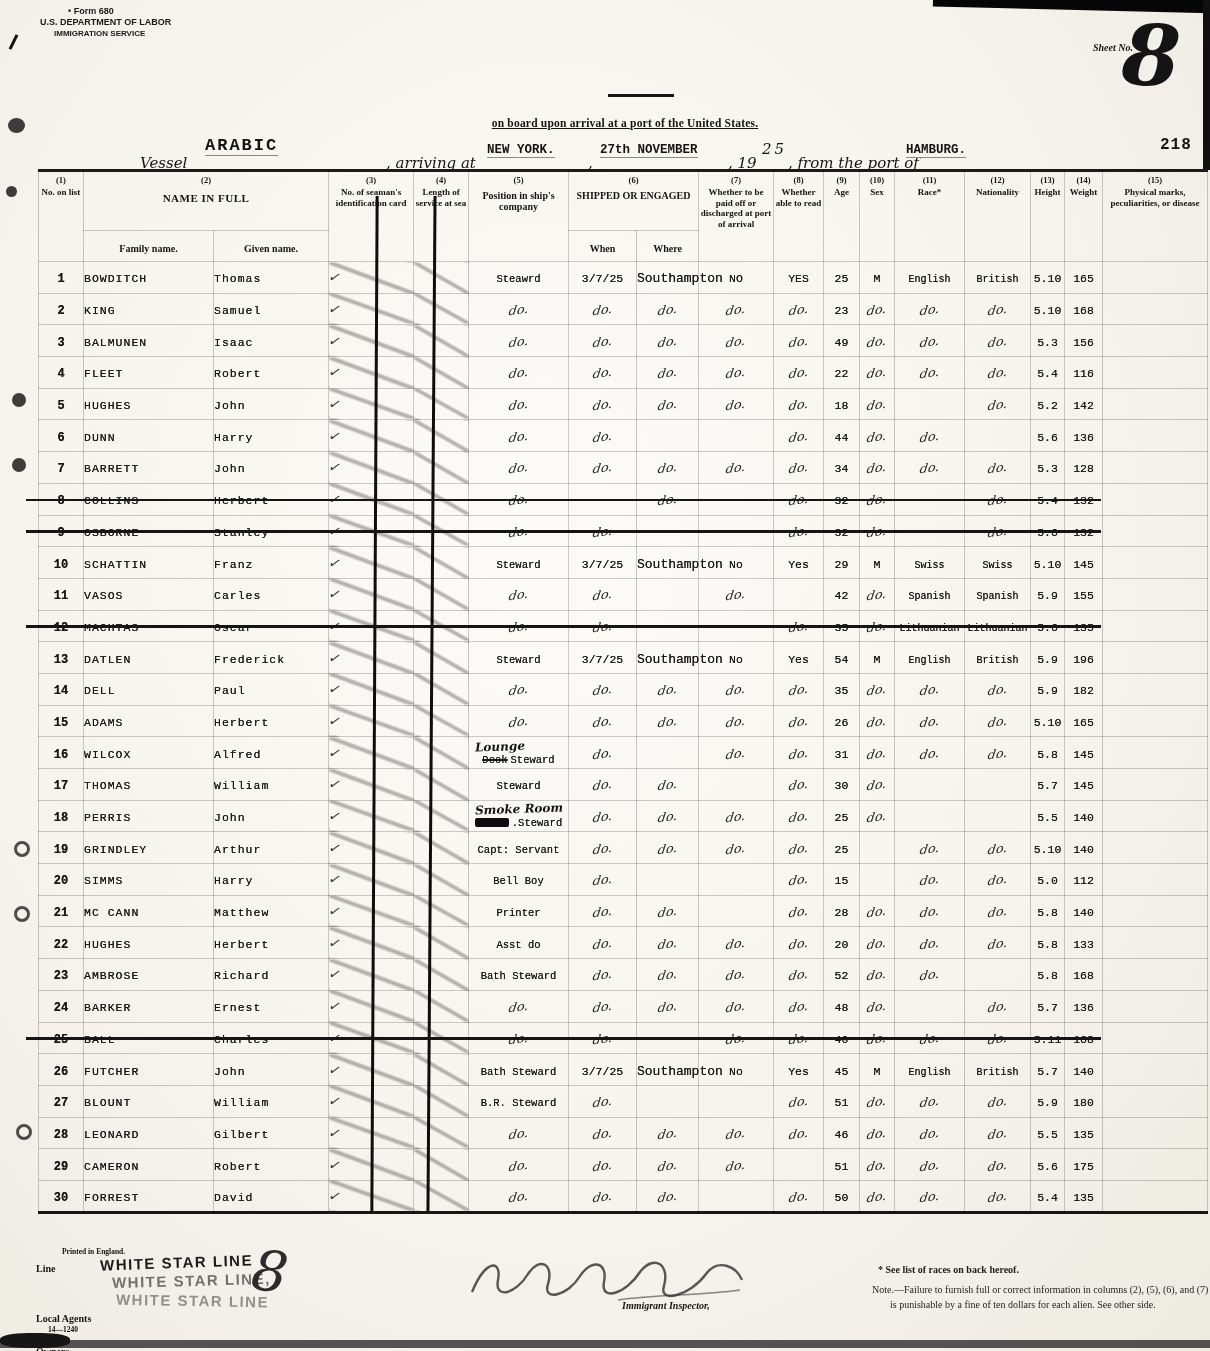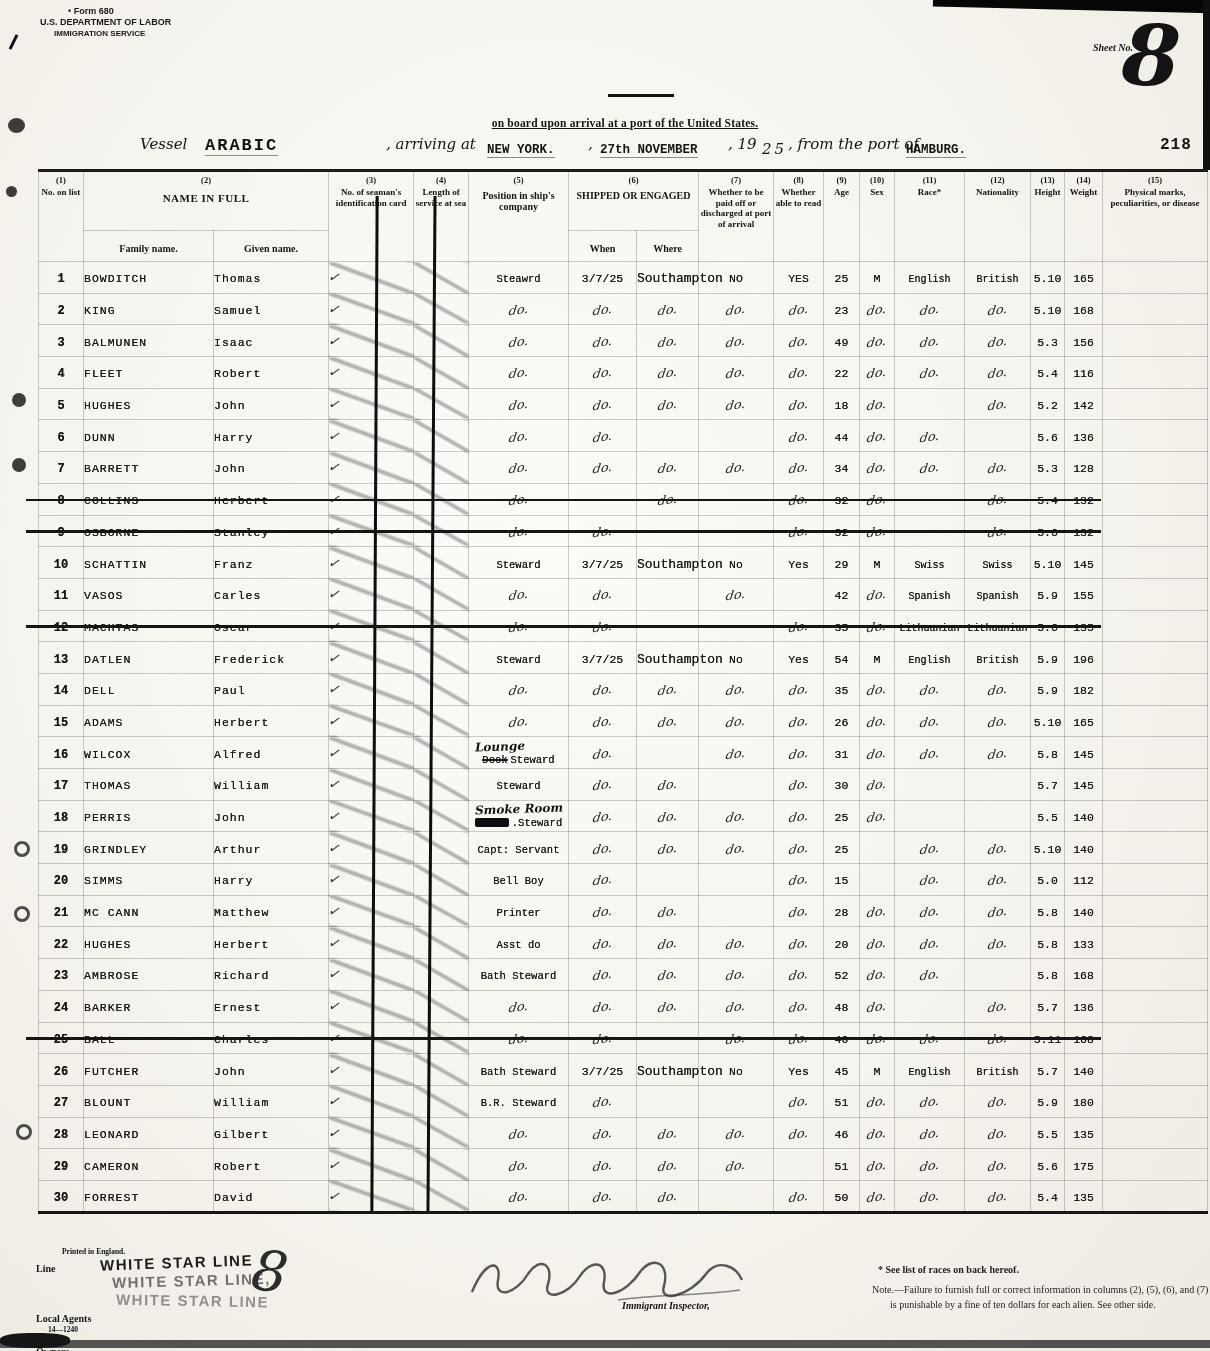--- a/index.html
+++ b/index.html
@@ -19,21 +19,21 @@
   .form-id{left:40px;top:6px;font-family:"Liberation Sans",sans-serif;font-size:9px;font-weight:bold;line-height:11px;color:#1a1a1a;}
   .form-id .l1{margin-left:28px;}
   .form-id .l3{margin-left:14px;font-size:8px;}
   .doc-title{left:168px;top:46px;width:880px;text-align:center;font-size:21.5px;font-weight:bold;letter-spacing:.4px;}
   .title-rule{left:608px;top:94px;width:66px;height:3px;background:#151515;}
   .subtitle{left:120px;width:1010px;text-align:center;font-size:11.5px;font-weight:bold;letter-spacing:.2px;}
   .sheet-label{left:1093px;top:42px;font-size:10px;font-style:italic;font-weight:bold;}
   .sheet-no{left:1122px;top:14px;font-family:"DejaVu Serif",serif;font-size:84px;font-style:italic;font-weight:bold;transform:rotate(3deg);line-height:1;}
   .stamp-no{left:1160px;top:136px;font-family:"Liberation Mono",monospace;font-size:16px;font-weight:bold;letter-spacing:1px;}
   
-  .vline{top:135px;font-size:15px;}
+  .vline{top:154px;font-size:15px;}
   .vlabel{font-style:italic;font-family:"DejaVu Serif",serif;}
   .vtyped{font-family:"Liberation Mono",monospace;font-weight:bold;border-bottom:1px solid #8a8a82;}
   .vhand{font-family:"DejaVu Serif",serif;font-style:italic;letter-spacing:3px;}
   
   #manifest-wrap{left:38px;top:169px;width:1169px;}
   table.manifest{border-collapse:collapse;table-layout:fixed;width:1169px;}
   table.manifest th,table.manifest td{border:1px solid rgba(10,10,10,.20);padding:0;overflow:visible;}
   table.manifest{border-top:3px solid #1b1b1b;border-bottom:3px solid #161616;}
   thead th{vertical-align:top;text-align:center;font-weight:bold;background:transparent;border-bottom:1.5px solid rgba(10,10,10,.45);}
   thead tr.h1 th{height:58px;}

